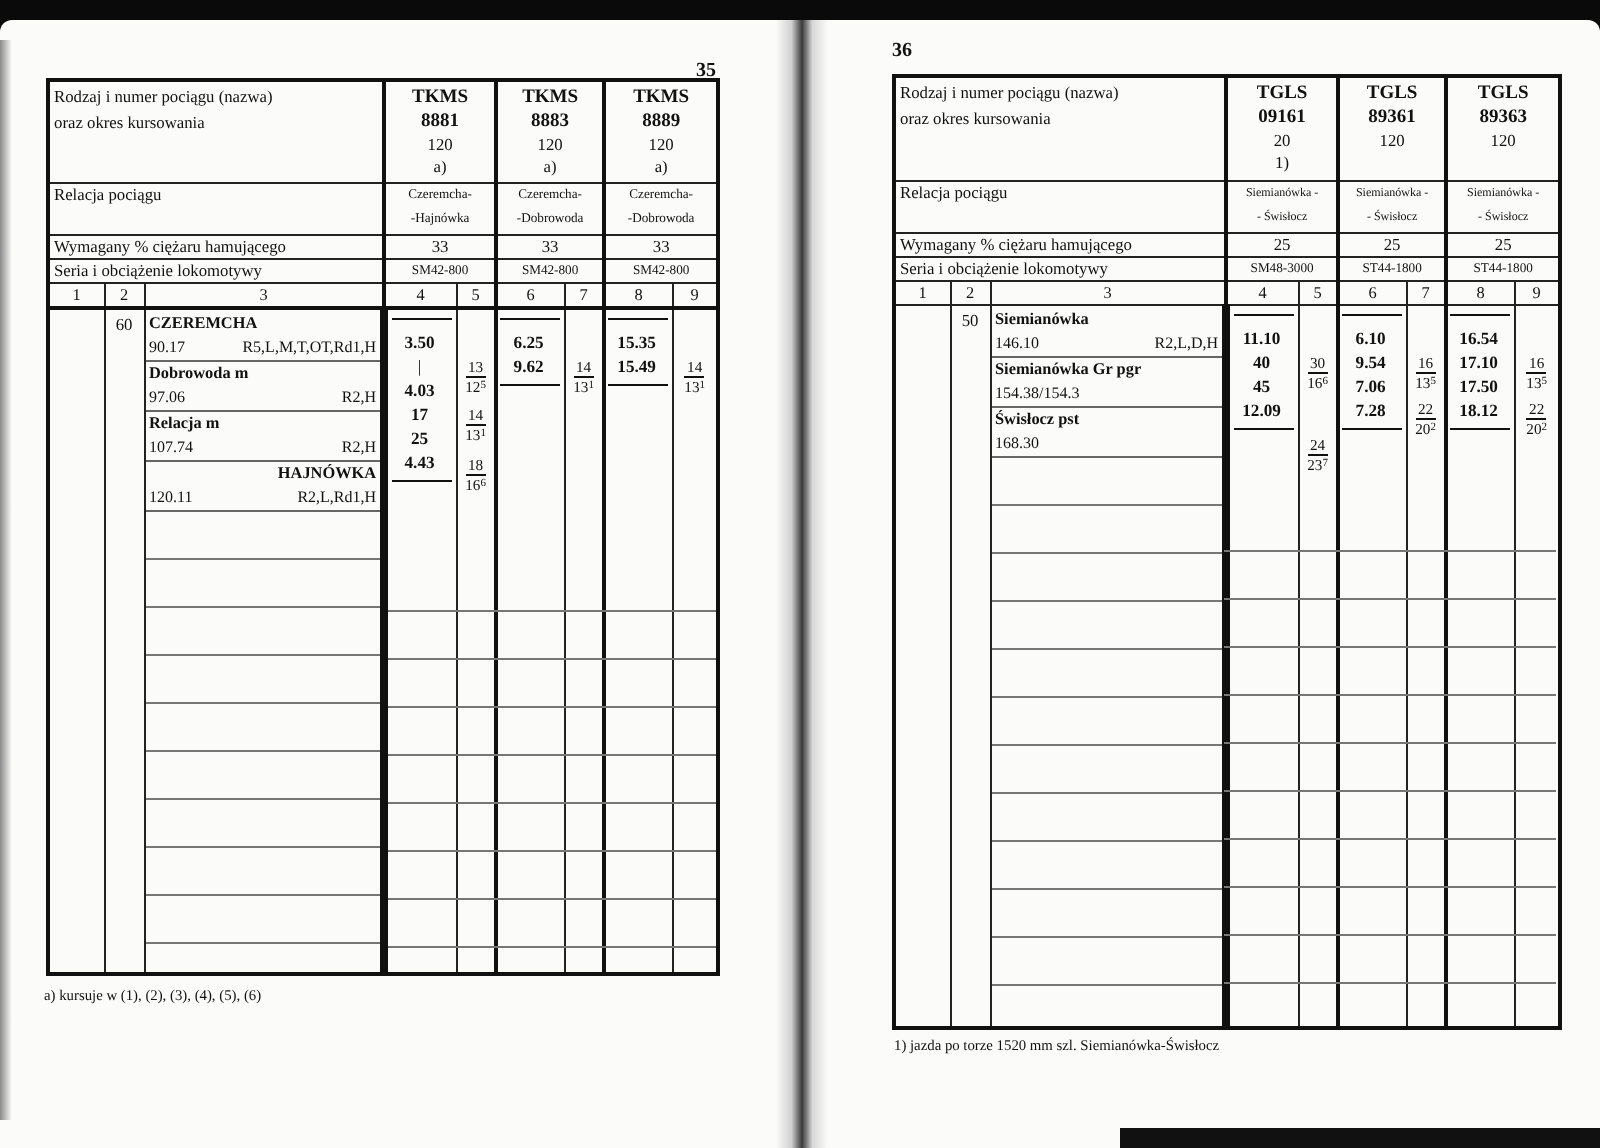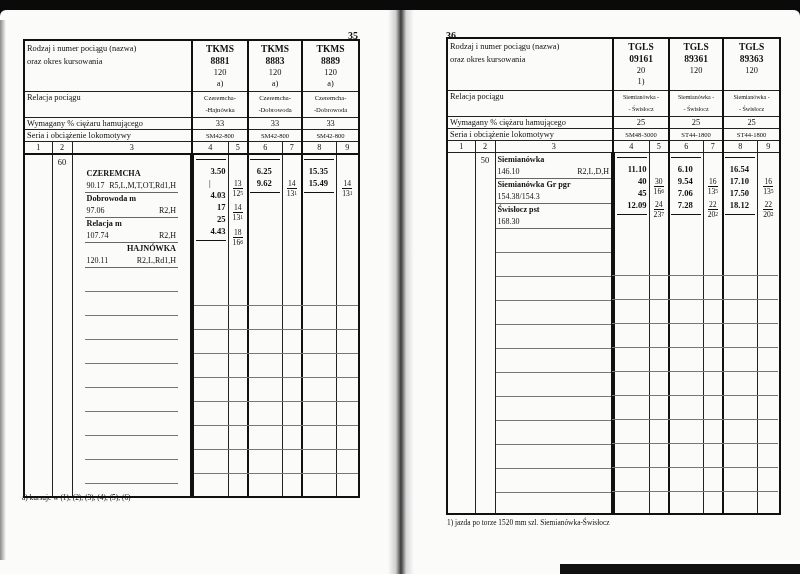--- a/index.html
+++ b/index.html
@@ -27,21 +27,21 @@
   .train-title { font-weight: bold; font-size: 9.5px; line-height: 12px; }
   .small { font-size: 6.6px; }
   .colnum { text-align: center; font-size: 8.2px; line-height: 11px; }
 
   .body-cell { position: relative; height: 100%; }
   .stn-block { border-bottom: 1px solid #666; }
   .stn-name { display: block; line-height: 12px; font-size: 8.2px; font-weight: bold; }
   .stn-km { display: flex; justify-content: space-between; line-height: 12px; font-size: 8px; }
   .stn-upper { font-weight: bold; }
 
-  .time { display: block; text-align: right; font-weight: bold; font-size: 8.6px; line-height: 12px; padding-right: 2px; }
+  .time { display: block; text-align: center; font-weight: bold; font-size: 8.6px; line-height: 12px; padding-right: 2px; }
   .time-c { text-align: center; }
   .dash { display: block; width: 30px; margin: 5px auto; border-top: 1px solid #111; height: 1px; }
   .frac { display: inline-block; font-size: 7.6px; line-height: 9px; }
   .frac .num { display: block; border-bottom: 1px solid #111; padding: 0 1px; }
   .frac sup { font-size: 5.5px; vertical-align: top; }
   .footnote { position: absolute; font-size: 7.4px; }
 </style>
 </head>
 <body>
 
@@ -127,21 +127,21 @@
     <td class="colnum">6</td>
     <td class="colnum thick-r">7</td>
     <td class="colnum">8</td>
     <td class="colnum">9</td>
   </tr>
   <tr>
     <td></td>
     <td class="center">
           <span style="display:block;padding-top:2px">60</span>
         </td>
-    <td class="thick-r" style="padding:12px; border-right:4px solid #111 !important;">
+    <td class="thick-r" style="padding:0; border-right:4px solid #111 !important;">
       <div class="body-cell">
         <div class="stn-block" style="padding:1px 2px 0;">
           <span class="stn-name stn-upper">CZEREMCHA</span>
           <span class="stn-km">
                 <span>90.17</span>
                 <span>R5,L,M,T,OT,Rd1,H</span>
               </span>
         </div>
         <div class="stn-block" style="padding:0 2px;">
           <span class="stn-name">Dobrowoda m</span>
@@ -213,21 +213,21 @@
     </td>
   </tr>
 </tbody>
   </table>
 
 <div style="position:absolute; left:194px; top:282px; width:164px; height:206px;
   background: repeating-linear-gradient(to bottom, transparent 0, transparent 23px, #777 23px, #777 24px);"></div>
 
 <div class="footnote" style="left:22px; top:493px;">a) kursuje w (1), (2), (3), (4), (5), (6)</div>
 
-<div class="page-num" style="left:446px; top:30px;">36</div>
+<div class="page-num" style="left:446px; top:20px;">36</div>
 
 <table class="tt outer" style="left:446px; top:37px; width:333px; height:478px;">
   <colgroup>
     <col style="width:28px">
       <col style="width:20px">
       <col style="width:118px">
     <col style="width:36px">
       <col style="width:20px">
     <col style="width:34px">
       <col style="width:20px">
@@ -340,21 +340,21 @@
       <span class="dash" style="margin-top:4px"></span>
       <span class="time">11.10</span>
       <span class="time">40</span>
       <span class="time">45</span>
       <span class="time">12.09</span>
       <span class="dash" style="margin-top:3px"></span>
     </td>
     <td class="thick-r center" style="padding:0">
       <div style="height:24px"></div>
       <span class="frac"><span class="num">30</span><span>16</span><sup>6</sup></span>
-      <span class="frac" style="margin-top:3px"><span class="num">24</span><span>23</span><sup>7</sup></span>
+      <span class="frac" style="margin-top:21px"><span class="num">24</span><span>23</span><sup>7</sup></span>
     </td>
     <td style="padding:0">
       <span class="dash" style="margin-top:4px"></span>
       <span class="time time-c">6.10</span>
       <span class="time time-c">9.54</span>
       <span class="time time-c">7.06</span>
       <span class="time time-c">7.28</span>
       <span class="dash" style="margin-top:3px"></span>
     </td>
     <td class="thick-r center" style="padding:0">

